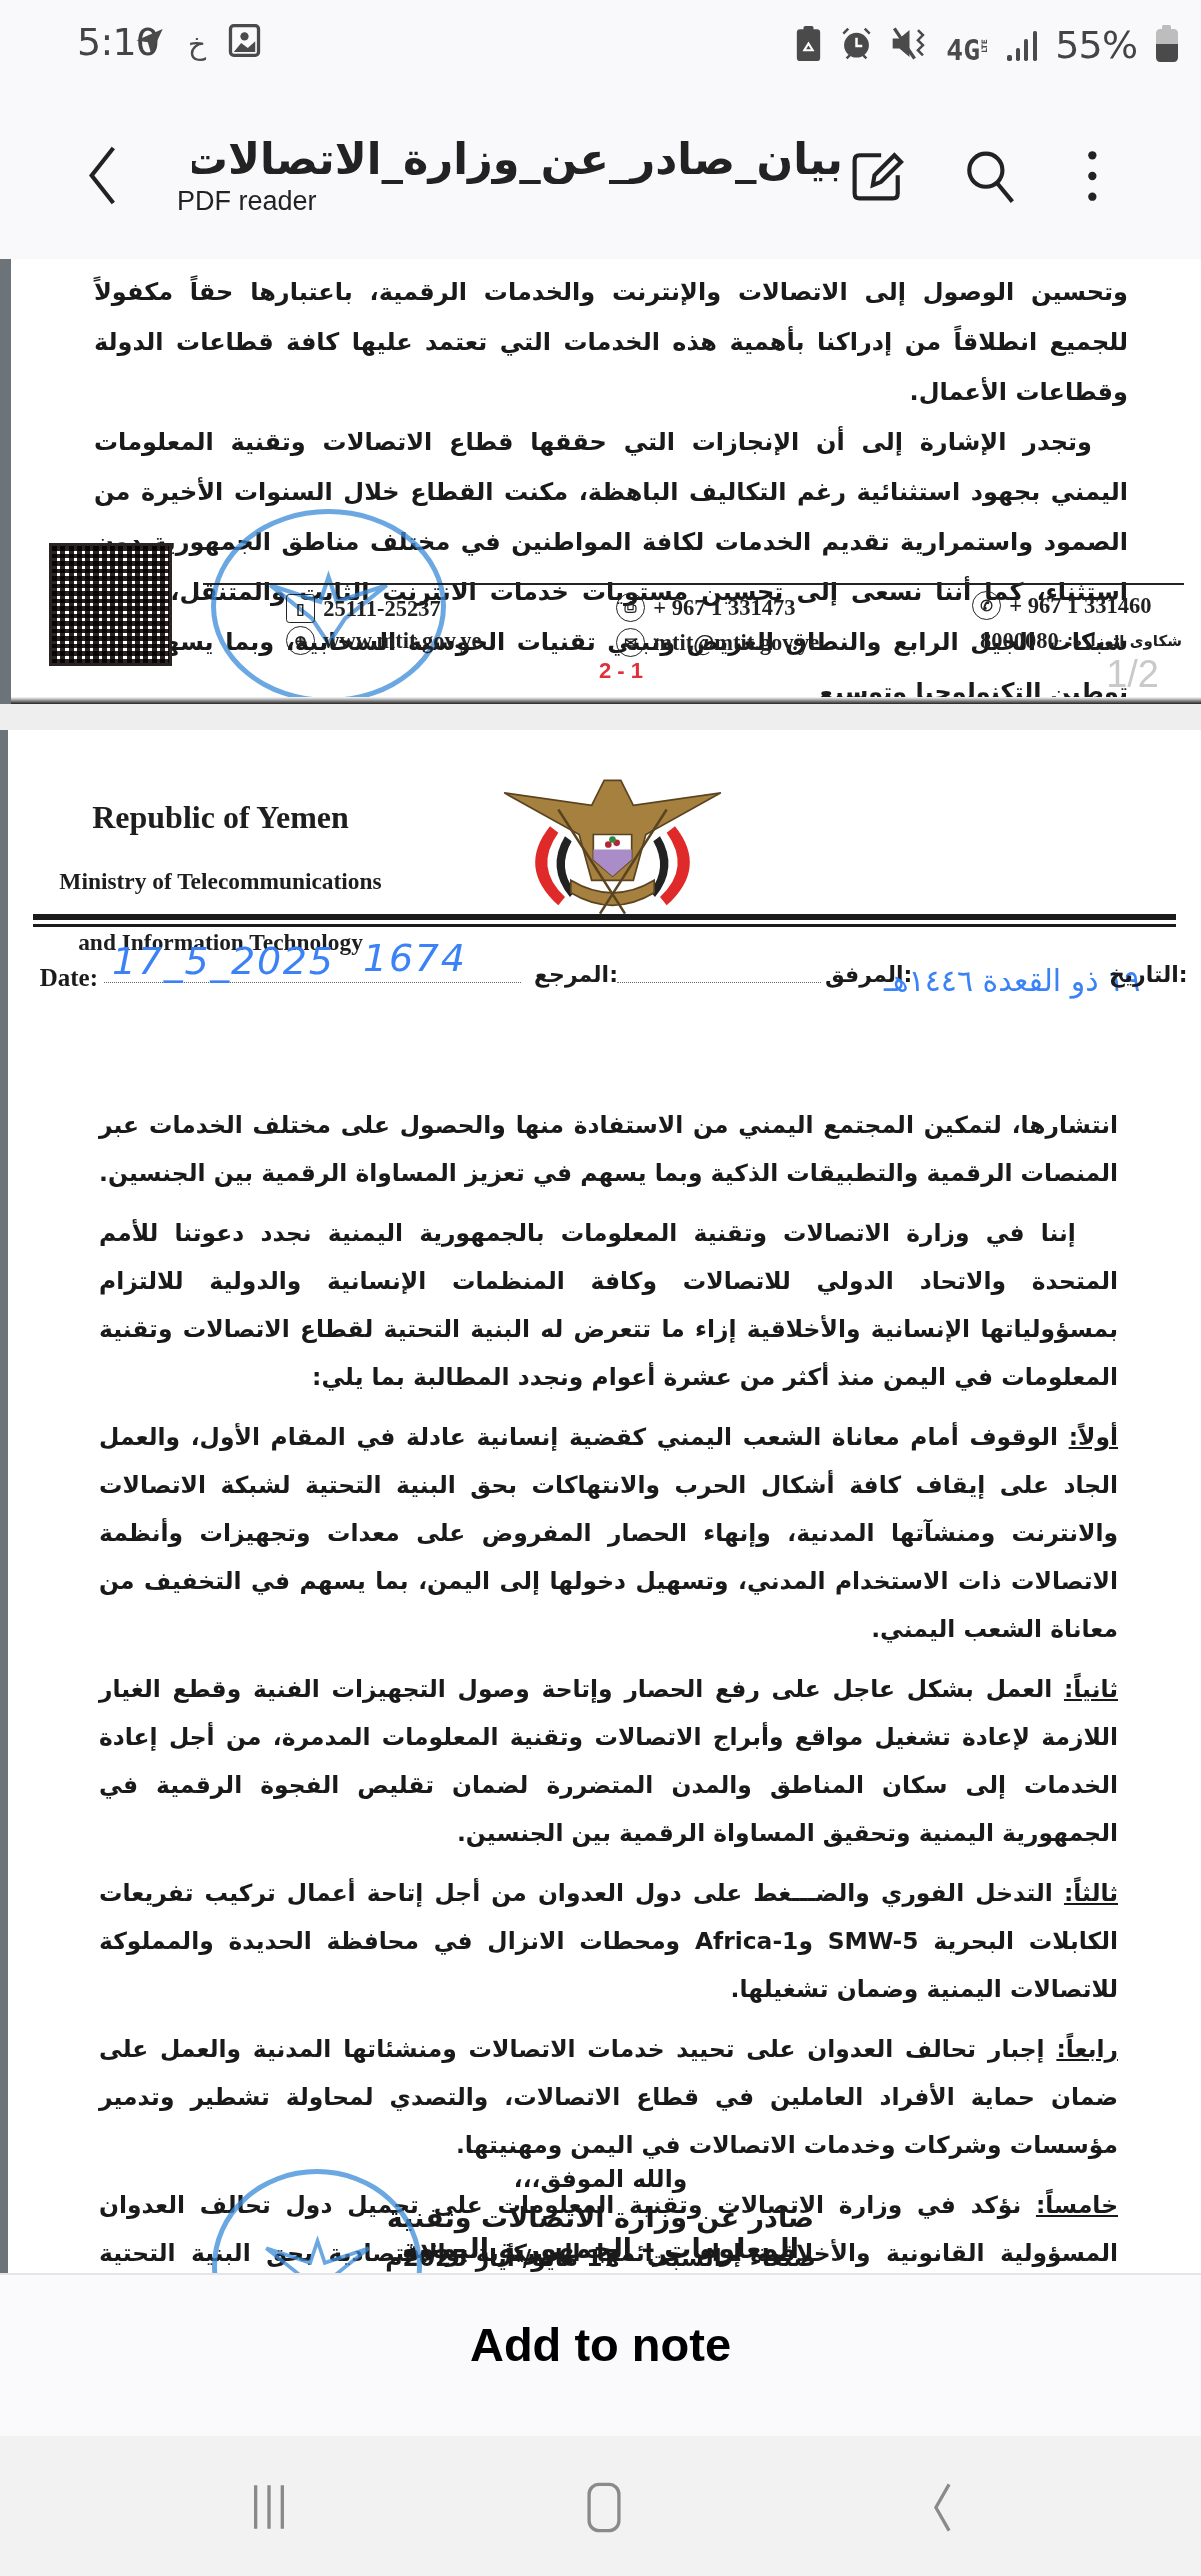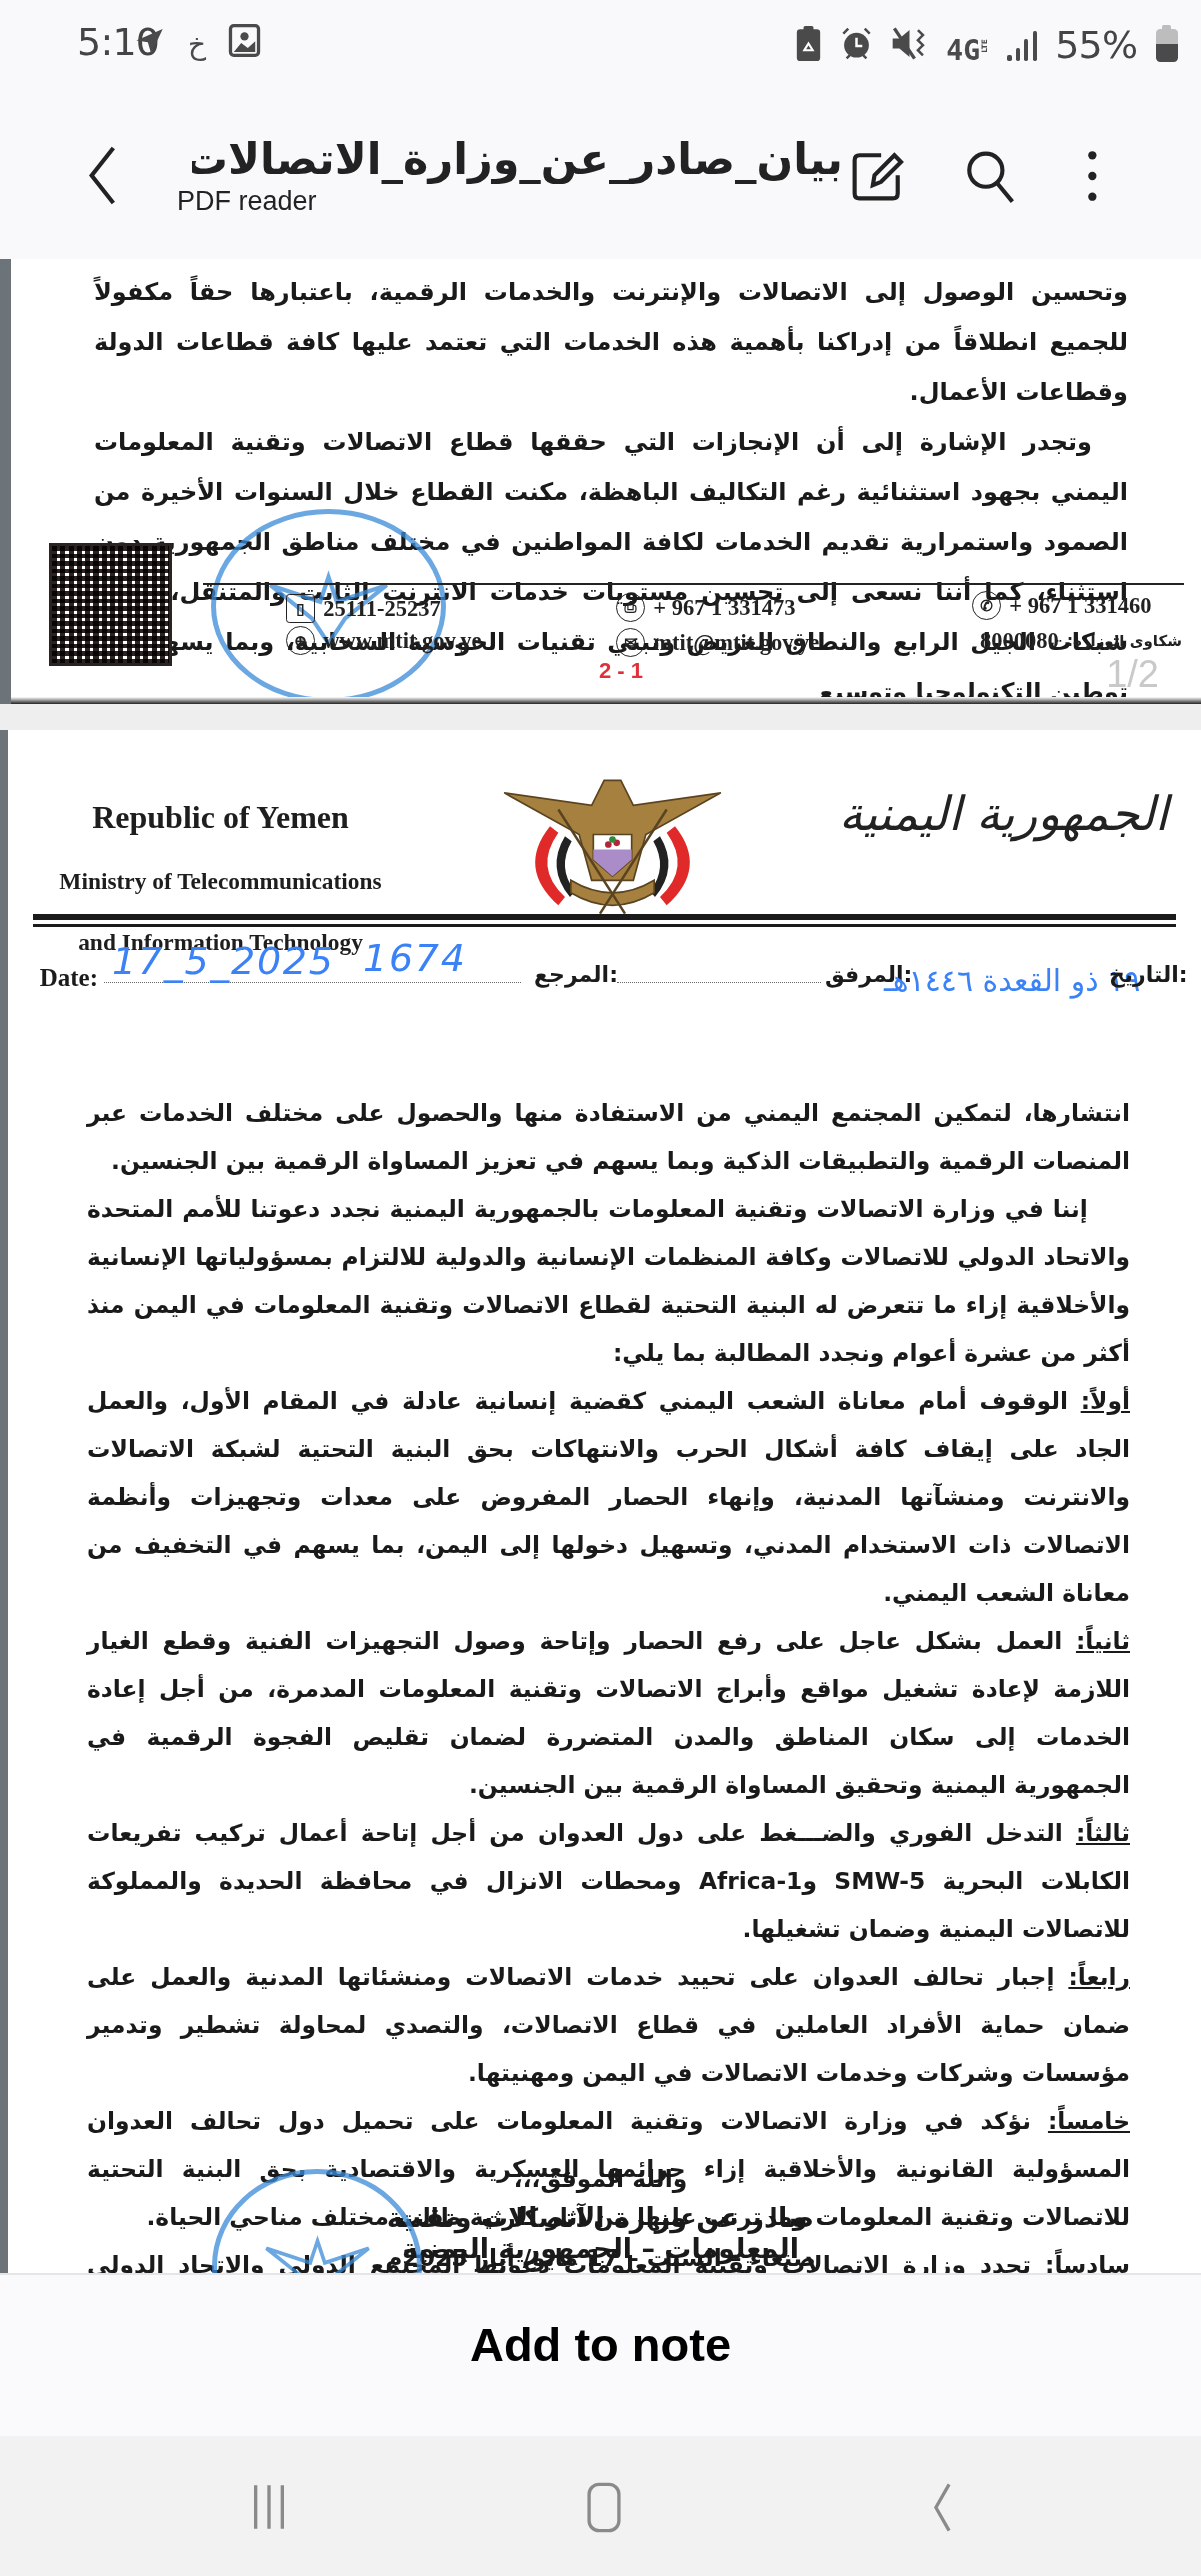--- a/index.html
+++ b/index.html
@@ -58,21 +58,21 @@
   .ar-head .a2 { font-size:30px; line-height:50px; }
 
   .rule-thick { position:absolute; left:25px; right:25px; top:184px; height:5.8px; background:#1b1b1b; }
   .rule-thin { position:absolute; left:25px; right:25px; top:194px; height:2.5px; background:#1b1b1b; }
   .ref-row { position:absolute; left:25px; right:25px; top:209px; height:50px; }
   .ref-label { position:absolute; font-weight:bold; color:#1b1b1b; font-size:22px; }
   .dotline { position:absolute; border-bottom:1.7px dotted #666; height:0; }
   .handwriting { position:absolute; color:#3b82f6; font-family:"DejaVu Sans", sans-serif; font-style:italic; font-size:38px; letter-spacing:1.7px; }
 
   .p2-body { position:absolute; left:79px; width:1043px; top:359px; font-size:23.4px; line-height:48px; }
-  .p2-body p { margin:0; text-align-last:right; }
+  .p2-body p { margin:12px; text-align-last:right; }
   .p2-body p.indent { text-indent:1.8em; }
   .p2-body .lead { text-decoration:underline; font-weight:900; }
   .p2-closing { position:absolute; left:334px; width:517px; text-align:center; direction:rtl; font-family:"DejaVu Sans", sans-serif; font-weight:bold; color:#1a1a1a; }
 
   
   .note-panel { position:absolute; left:0; top:2273px; width:1201px; height:163px; background:#fafafc; border-top:2.5px solid #e5e5e8; }
   .note-btn { position:absolute; left:0; right:0; top:42px; text-align:center; font-size:47px; font-weight:bold; color:#000; font-family:Liberation Sans, sans-serif; cursor:pointer; }
 
   
   .nav-bar { position:absolute; left:0; top:2436px; width:1201px; height:140px; background:#f2f2f2; }
@@ -224,21 +224,20 @@
       <path d="M112 70 L158 70 L158 100 L135 120 L112 100 Z" fill="#fff" stroke="#5a4320" stroke-width="2"></path>
       <path d="M112 88 L158 88 L158 100 L135 120 L112 100 Z" fill="#a98cc8"></path>
       <circle cx="130" cy="82" r="4" fill="#b3263a"></circle>
         <circle cx="140" cy="80" r="4" fill="#b3263a"></circle>
         <circle cx="135" cy="76" r="4" fill="#2d8a3e"></circle>
       <path d="M85 125 Q135 155 185 125 L185 140 Q135 170 85 140 Z" fill="#a5803f" stroke="#5a4320" stroke-width="2"></path>
       <path d="M70 40 L150 165 M200 40 L120 165" stroke="#5a4320" stroke-width="3"></path>
     </svg>
 
     <div class="ar-head">
-      <div class="a1">الجمهورية اليمنية</div>
     </div>
 
     <div class="rule-thick"></div>
     <div class="rule-thin"></div>
 
     <div class="ref-row">
       <span class="ref-label" style="left:6.7px; top:25px; font-family:'Liberation Serif',serif; font-size:25px;">Date:</span>
       <div class="dotline" style="left:71px; width:417px; top:43px;"></div>
       <span class="handwriting" style="left:79px; top:0px;">17_5_2025</span>
       <span class="handwriting" style="left:330px; top:-3.3px;">1674</span>

